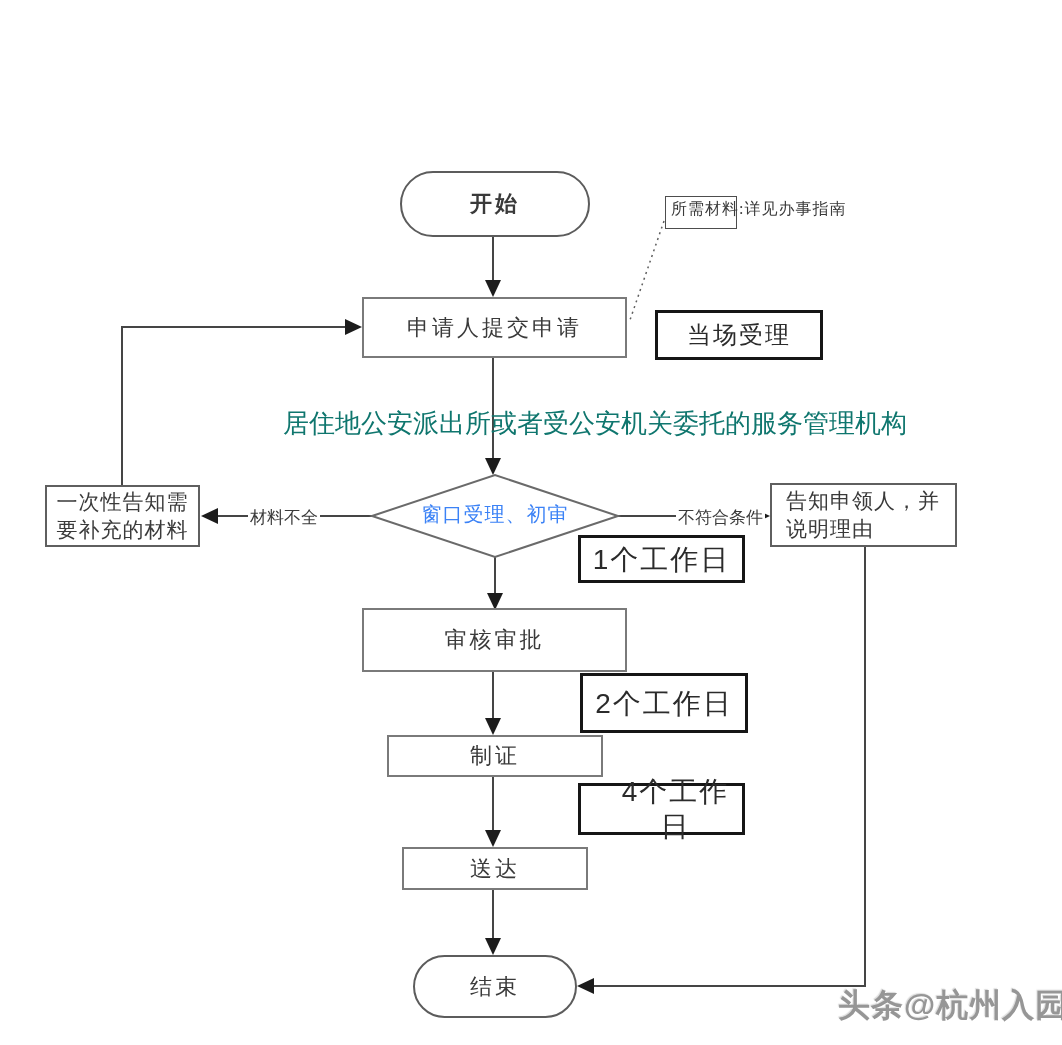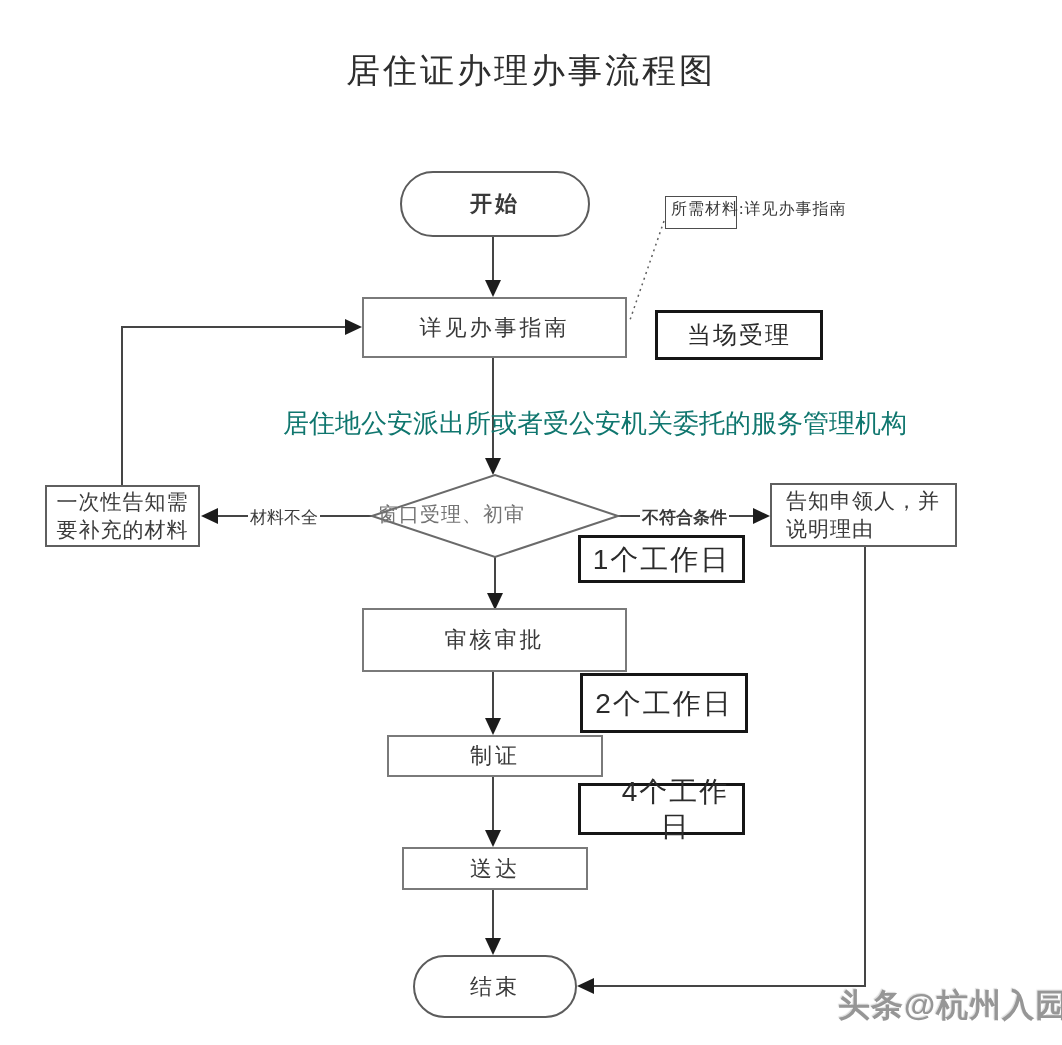--- a/index.html
+++ b/index.html
@@ -59,23 +59,24 @@
     letter-spacing: 1px;
     border-color: #5f5f5f;
     padding: 2px 4px;
     line-height: 1.35;
   }
   .sidebox.left-align { justify-content: flex-start; text-align: left; }
   .diamond-label {
     position: absolute;
     left: 378px; top: 501px;
     width: 234px;
+    text-align: center;
     font-size: 20px;
     letter-spacing: 1px;
-    color: #737373;
+    color: #3b82f6;
   }
   .org-note {
     position: absolute;
     left: 283px; top: 406px;
     font-size: 26px;
     color: #0f766e;
     letter-spacing: 0px;
     white-space: nowrap;
   }
   .edge-label {
@@ -141,44 +142,43 @@
       <polygon points="493,847 485,830 501,830"></polygon>
       <polygon points="493,955 485,938 501,938"></polygon>
       <polygon points="201,516 218,508 218,524"></polygon>
       <polygon points="770,516 753,508 753,524"></polygon>
       <polygon points="362,327 345,319 345,335"></polygon>
       <polygon points="577,986 594,978 594,994"></polygon>
     </g>
     <polygon points="372,516 495,475 618,516 495,557" fill="#ffffff" stroke="#6a6a6a" stroke-width="2"></polygon>
   </svg>
 
-  <div class="page-title">居住证办理办事流程图</div>
 
   <div class="node terminator" style="left:400px; top:171px; width:190px; height:66px;font-weight:bold;">
     <span>开始</span>
   </div>
 
   <div class="annotation-frame"></div>
   <div class="annotation-text">所需材料:详见办事指南</div>
 
   <div class="node" style="left:362px; top:297px; width:265px; height:61px;">
-    <span>详见办事指南</span>
+    <span>申请人提交申请</span>
   </div>
 
   <div class="node callout" style="left:655px; top:310px; width:168px; height:50px; font-size:24px; letter-spacing:2px;">
     <span>当场受理</span>
   </div>
 
   <div class="org-note">居住地公安派出所或者受公安机关委托的服务管理机构</div>
 
   <div class="diamond-label">窗口受理、初审</div>
 
   <div class="edge-label" style="left:248px; top:506px;">材料不全</div>
 
-  <div class="edge-label" style="left:640px; top:506px;font-weight:bold;">不符合条件</div>
+  <div class="edge-label" style="left:676px; top:506px;">不符合条件</div>
 
   <div class="node sidebox" style="left:45px; top:485px; width:155px; height:62px;">
     <span>一次性告知需要补充的材料</span>
   </div>
 
   <div class="node sidebox left-align" style="left:770px; top:483px; width:187px; height:64px; padding-left:14px;">
     <span>告知申领人，并说明理由</span>
   </div>
 
   <div class="node duration" style="left:578px; top:535px; width:167px; height:48px;">

